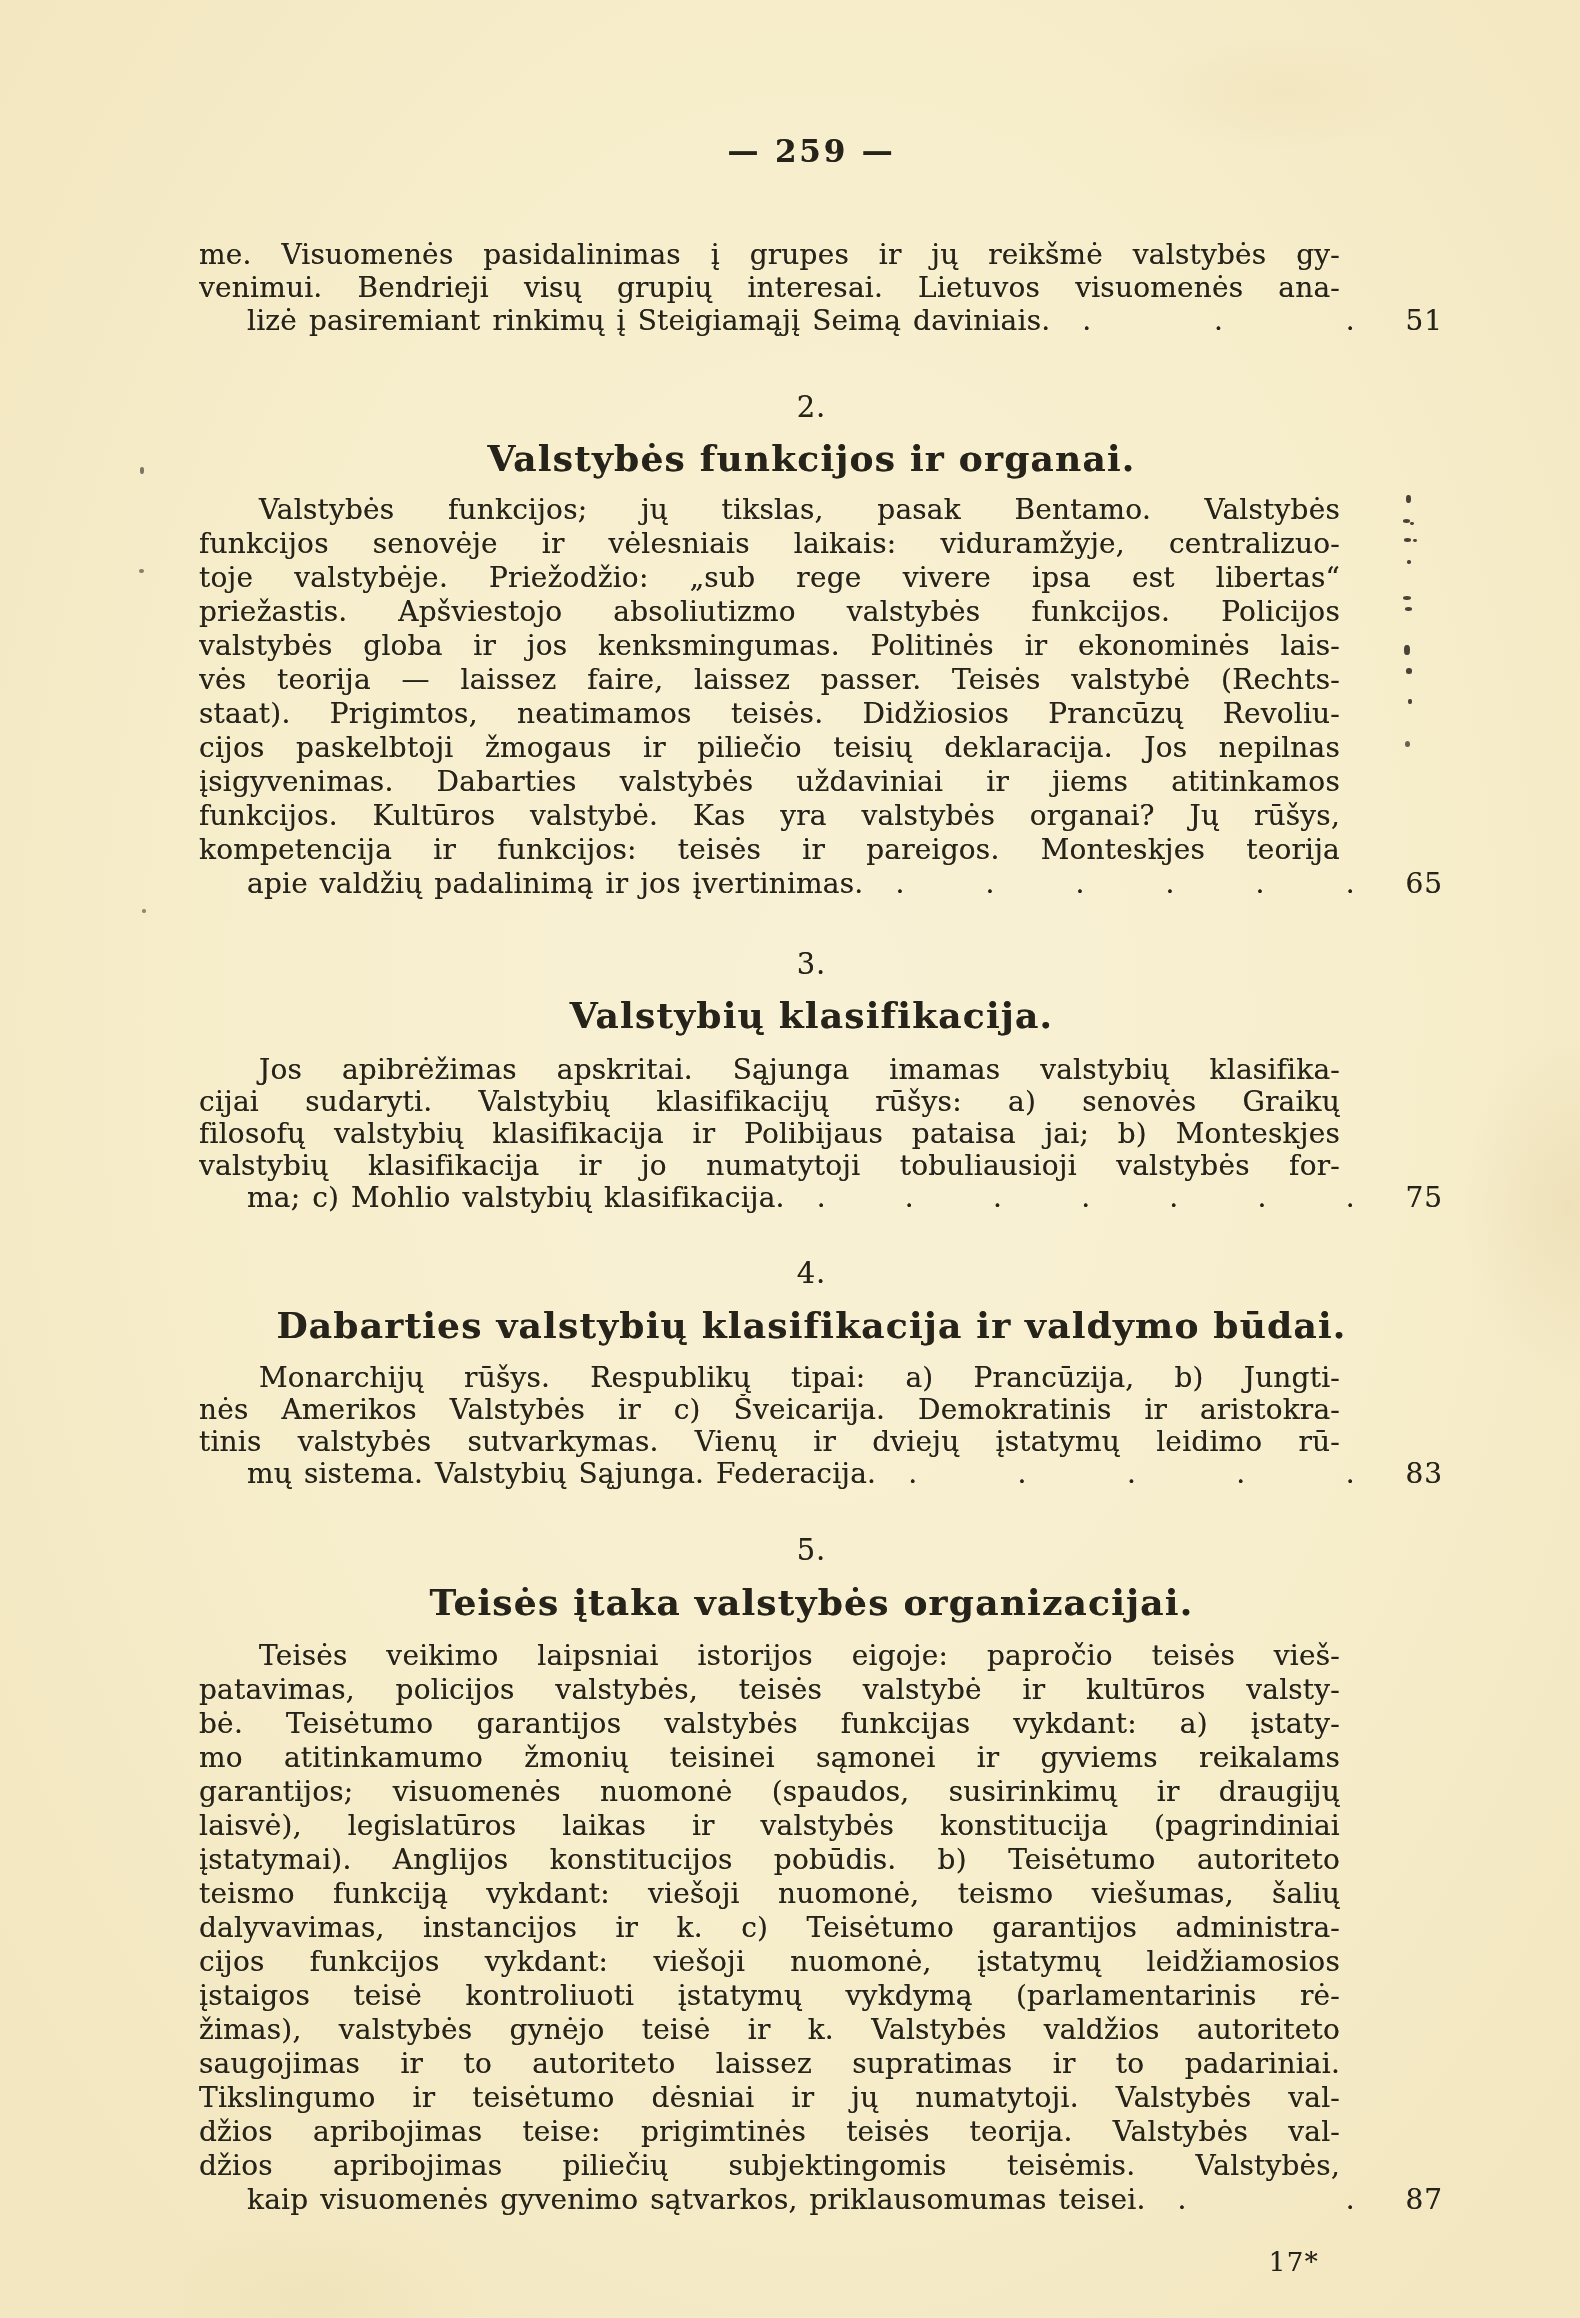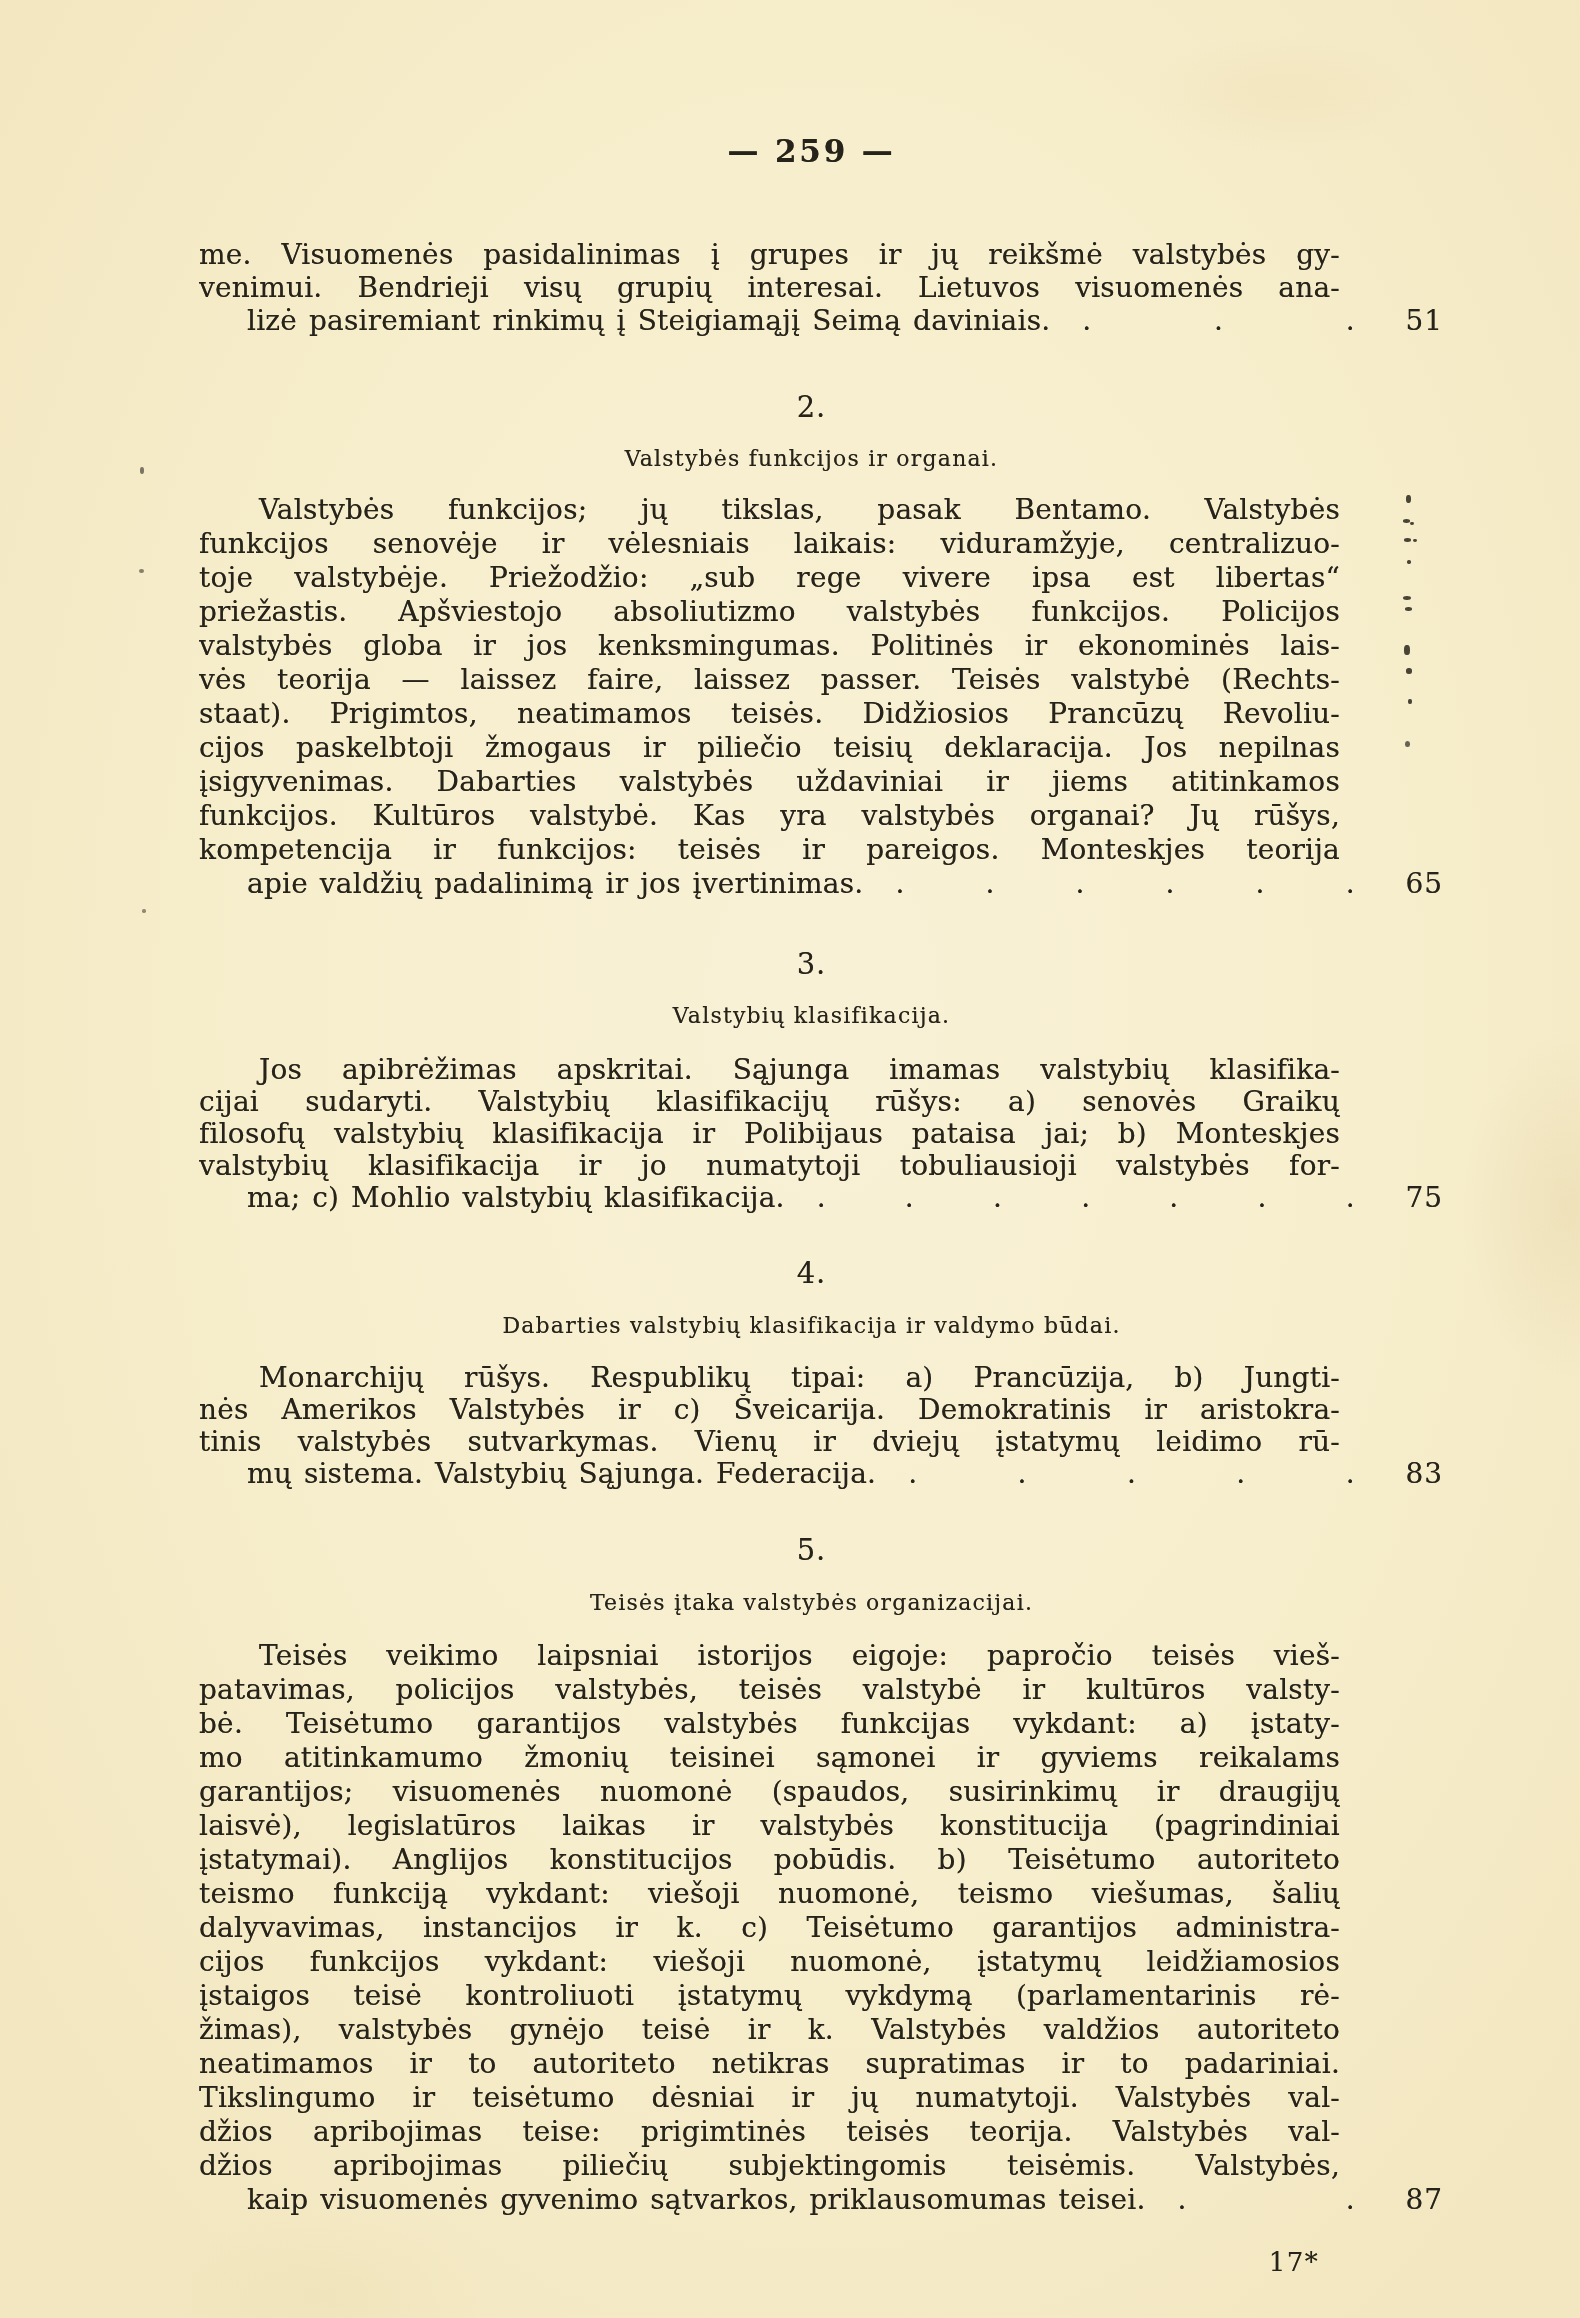--- a/index.html
+++ b/index.html
@@ -42,21 +42,21 @@
     padding:0 51px 0 32px; overflow:hidden; line-height:var(--lh);
   }
   .lastline .num{ flex:0 0 auto; text-align:right; letter-spacing:0.9px; }
 
   .secnum{
     position:absolute; left:241px; width:1141px;
     text-align:center; font-size:29px; line-height:37px; letter-spacing:0.9px;
   }
   .sectitle{
     position:absolute; left:241px; width:1141px;
-    text-align:center; font-size:22px; font-weight:400; letter-spacing:1.2px; line-height:37px;
+    text-align:center; font-size:36px; font-weight:700; letter-spacing:1.2px; line-height:37px;
   }
 
   .signature{
     position:absolute; top:2247px; left:1229px; width:130px;
     text-align:center; font-size:26px; letter-spacing:1.4px;
   }
 
   .speck{ position:absolute; background:#2a261c; border-radius:45%; opacity:.85; display:block; }
 </style>
 </head>
@@ -132,21 +132,21 @@
     <div class="line ink">bė. Teisėtumo garantijos valstybės funkcijas vykdant: a) įstaty-</div>
     <div class="line ink">mo atitinkamumo žmonių teisinei sąmonei ir gyviems reikalams</div>
     <div class="line ink">garantijos; visuomenės nuomonė (spaudos, susirinkimų ir draugijų</div>
     <div class="line ink">laisvė), legislatūros laikas ir valstybės konstitucija (pagrindiniai</div>
     <div class="line ink">įstatymai). Anglijos konstitucijos pobūdis. b) Teisėtumo autoriteto</div>
     <div class="line ink">teismo funkciją vykdant: viešoji nuomonė, teismo viešumas, šalių</div>
     <div class="line ink">dalyvavimas, instancijos ir k. c) Teisėtumo garantijos administra-</div>
     <div class="line ink">cijos funkcijos vykdant: viešoji nuomonė, įstatymų leidžiamosios</div>
     <div class="line ink">įstaigos teisė kontroliuoti įstatymų vykdymą (parlamentarinis rė-</div>
     <div class="line ink">žimas), valstybės gynėjo teisė ir k. Valstybės valdžios autoriteto</div>
-    <div class="line ink">neatimamos ir to autoriteto netikras supratimas ir to padariniai.</div>
+    <div class="line ink">saugojimas ir to autoriteto laissez supratimas ir to padariniai.</div>
     <div class="line ink">Tikslingumo ir teisėtumo dėsniai ir jų numatytoji. Valstybės val-</div>
     <div class="line ink">džios apribojimas teise: prigimtinės teisės teorija. Valstybės val-</div>
     <div class="line ink">džios apribojimas piliečių subjektingomis teisėmis. Valstybės,</div>
     <div class="lastline ink">
       <span class="t">kaip visuomenės gyvenimo sątvarkos, priklausomumas teisei.</span>
       <span class="dots">. .</span>
       <span class="num">87</span>
     </div>
   </section>
 

